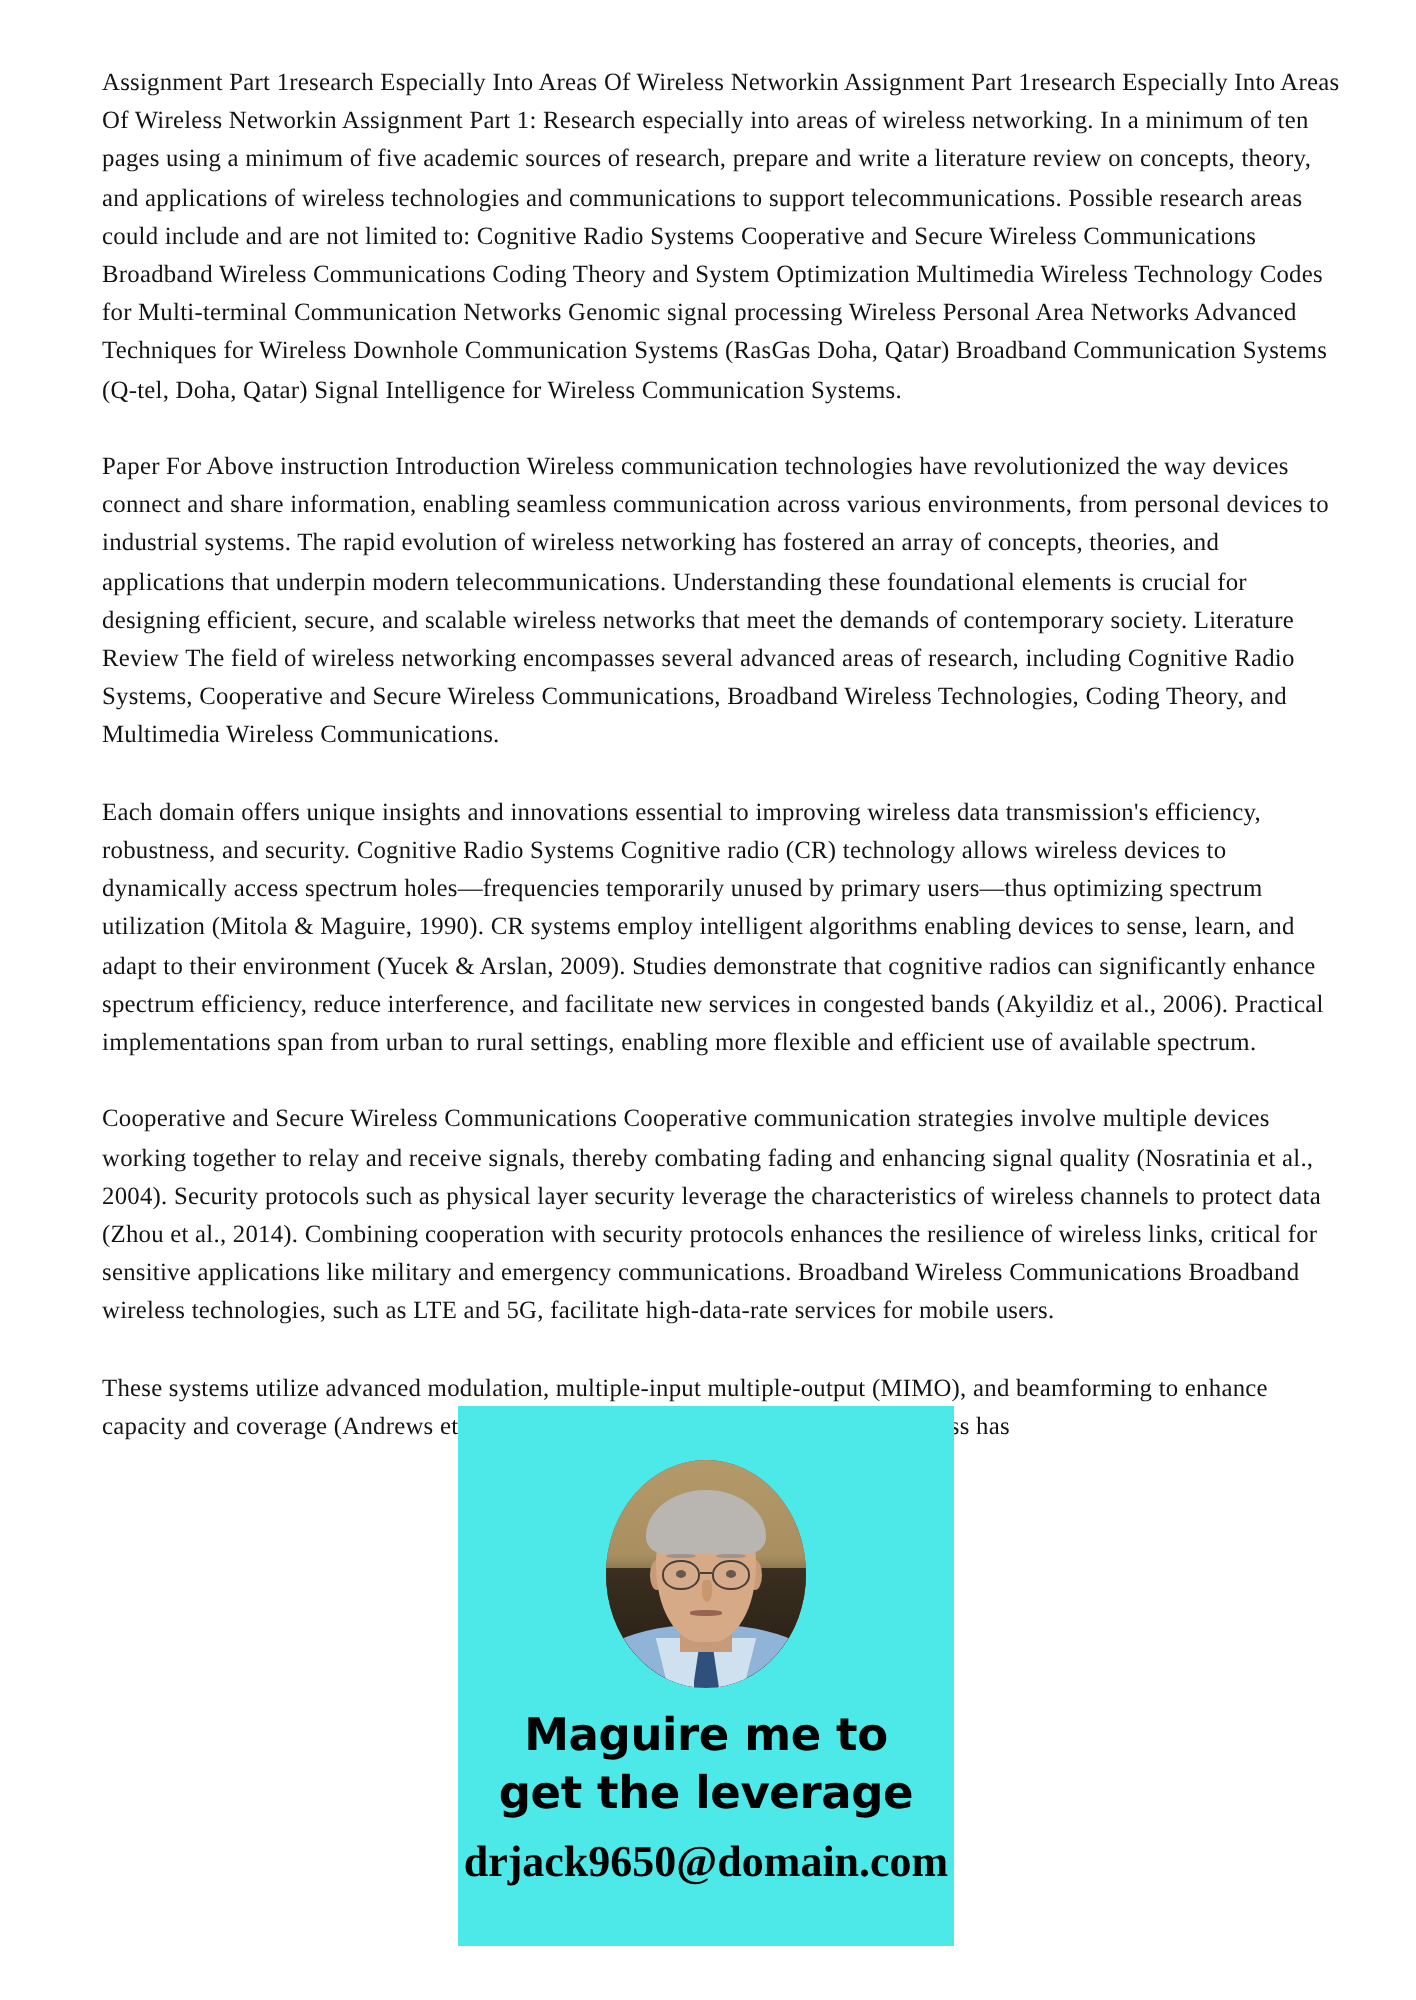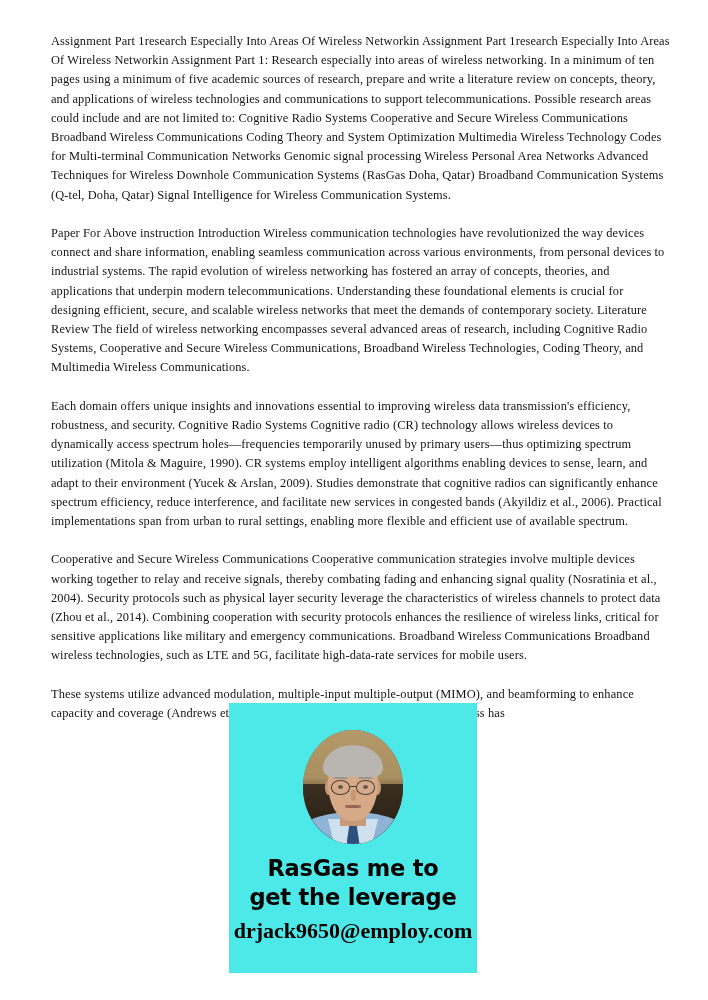--- a/index.html
+++ b/index.html
@@ -223,21 +223,21 @@
       <div class="p-eyeL"></div>
       <div class="p-eyeR"></div>
       <div class="p-glassL"></div>
       <div class="p-glassR"></div>
       <div class="p-bridge"></div>
       <div class="p-nose"></div>
       <div class="p-mouth"></div>
     </div>
 
     <div id="overlay-headline">
-      <div>RasGas me to</div>
+      <div>Maguire me to</div>
       <div>get the leverage</div>
     </div>
 
-    <div id="overlay-email">drjack9650@employ.com</div>
+    <div id="overlay-email">drjack9650@domain.com</div>
 
   </div>
 
 </div>
 
 </body></html>

